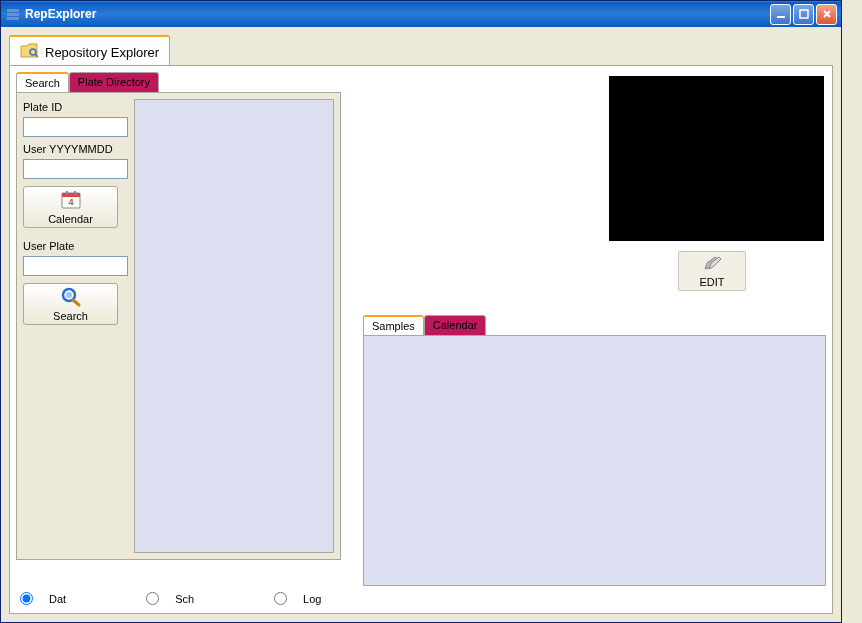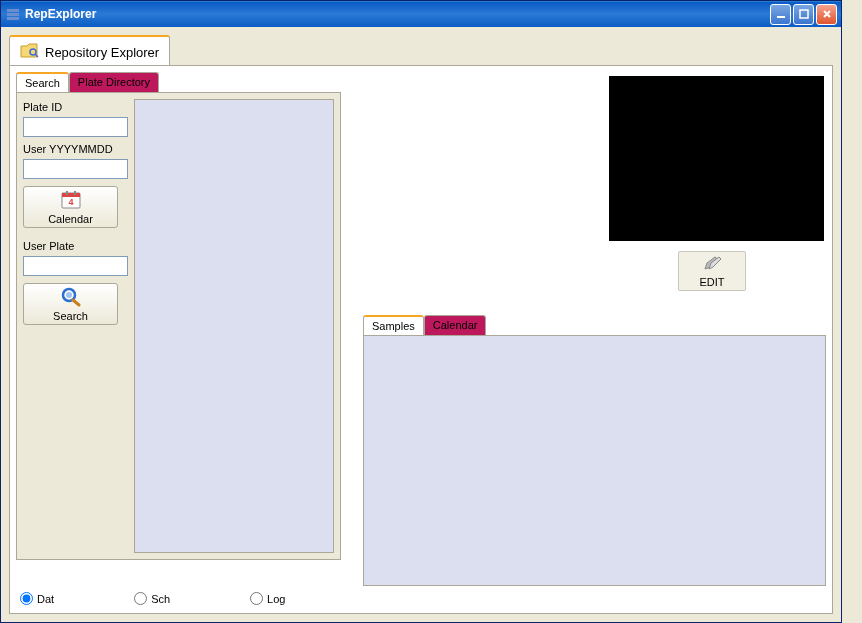--- a/index.html
+++ b/index.html
@@ -207,21 +207,21 @@
 }
 .radio-row {
   display: flex;
   gap: 80px;
   padding: 6px 4px 2px 4px;
   font-size: 11px;
 }
 .radio-item {
   display: flex;
   align-items: center;
-  gap: 4px;
+  gap: 16px;
   cursor: pointer;
 }
 .radio-item input { cursor: pointer; }
 </style>
 </head>
 <body>
 
 <div class="window">
   <div class="titlebar">
     <span class="titlebar-icon">

